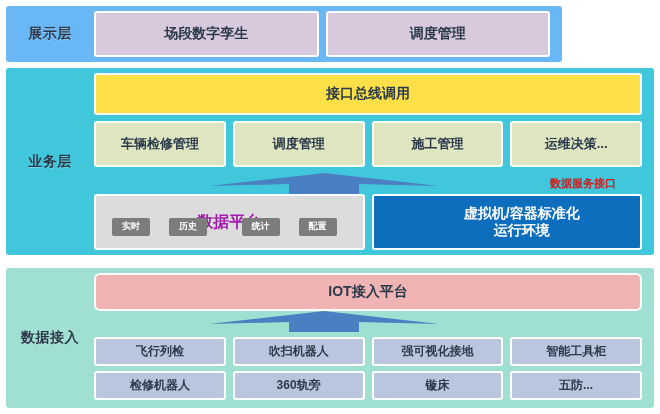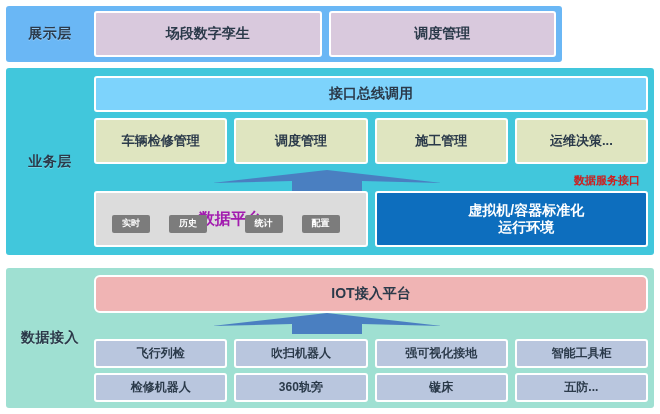--- a/index.html
+++ b/index.html
@@ -55,24 +55,23 @@
     font-size: 14px;
     font-weight: bold;
     color: #2b3a4a;
     letter-spacing: 0.5px;
     text-shadow: 0 1px 0 rgba(255,255,255,.25);
   }
 
   .layer-body {
     flex: 1 1 auto;
     position: relative;
-    padding: 5px 6px 5px 0;
+    padding: 5px 12px 5px 0;
     display: flex;
     flex-direction: column;
-    justify-content: center;
   }
 
   
   .box {
     display: flex;
     align-items: center;
     justify-content: center;
     text-align: center;
     border: 2px solid #ffffff;
     border-radius: 3px;
@@ -88,22 +87,22 @@
     height: 100%;
   }
   .box-display {
     flex: 1 1 0;
     background: #d9c9dd;
     font-size: 14px;
   }
 
   
   .box-bus {
-    height: 36px;
-    background: #7dd3fc;
+    height: 42px;
+    background: #fde047;
     font-size: 14px;
     margin-bottom: 6px;
   }
 
   
   .module-row {
     display: flex;
     gap: 7px;
     height: 46px;
     margin-bottom: 6px;
@@ -125,21 +124,21 @@
     left: 50%;
     transform: translateX(-50%);
     top: 0;
   }
   .arrow-up.offset-left {
     left: 42%;
   }
 
   .api-label {
     position: absolute;
-    right: 8px;
+    right: 26px;
     top: 3px;
     font-size: 11px;
     font-weight: bold;
     color: #d21f1f;
     white-space: nowrap;
     text-shadow: 0 0 1px rgba(0,0,0,.15);
   }
 
   
   .platform-row {

